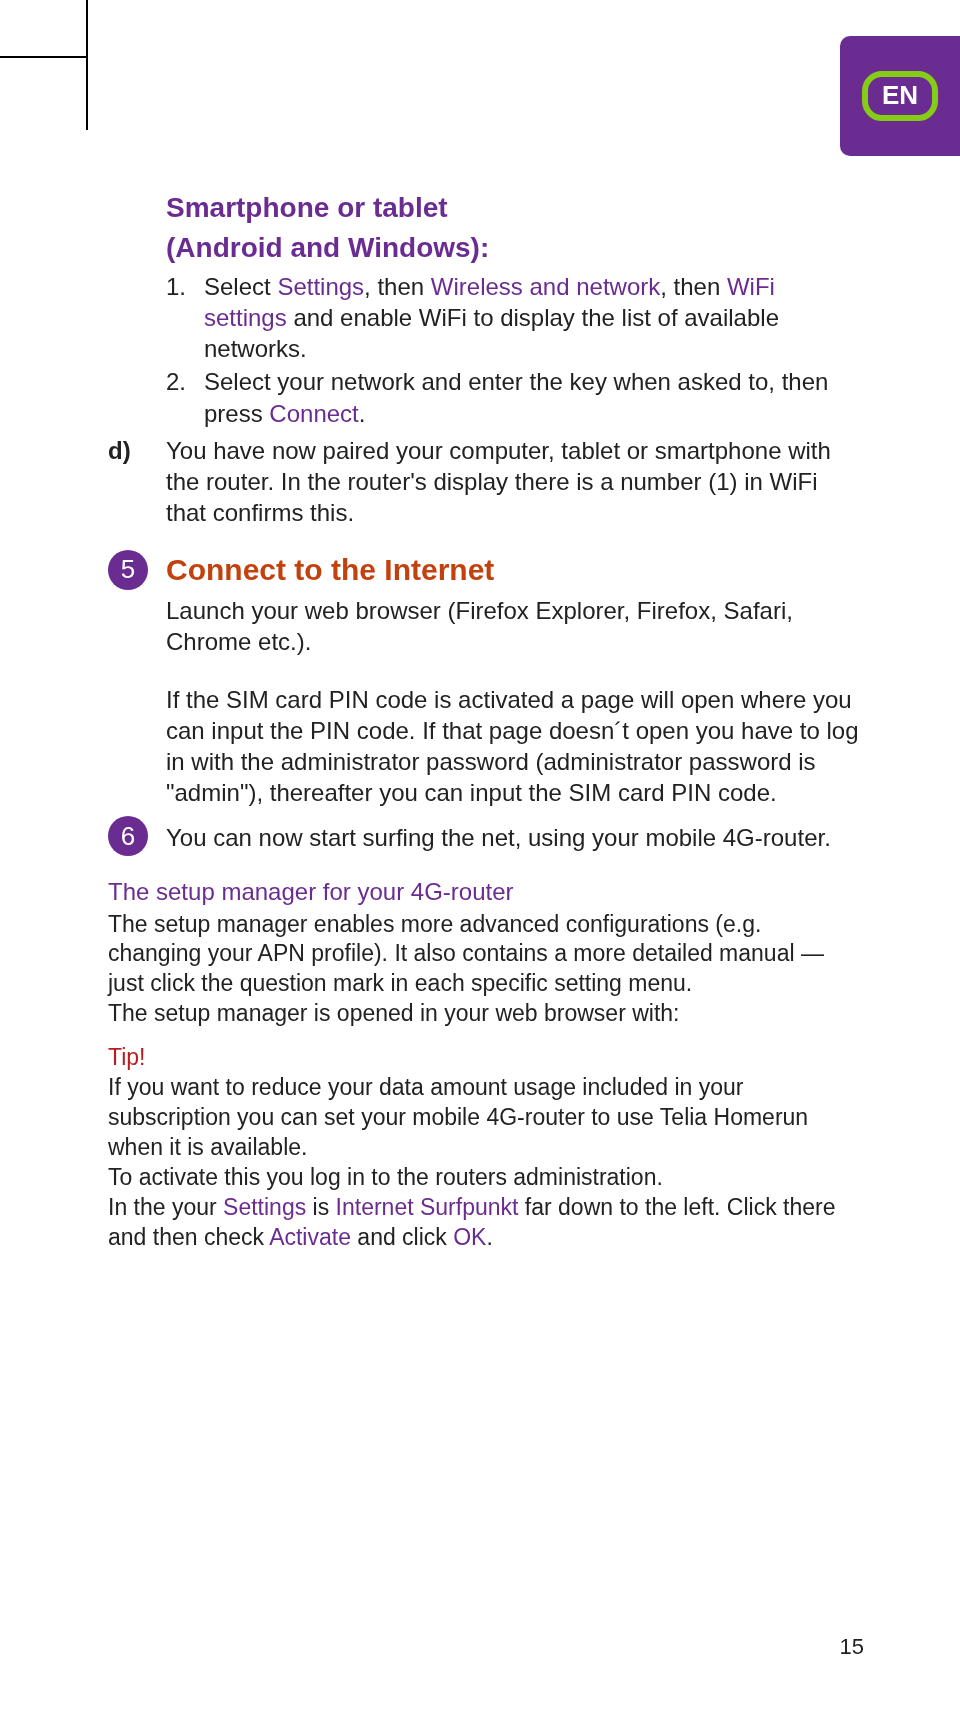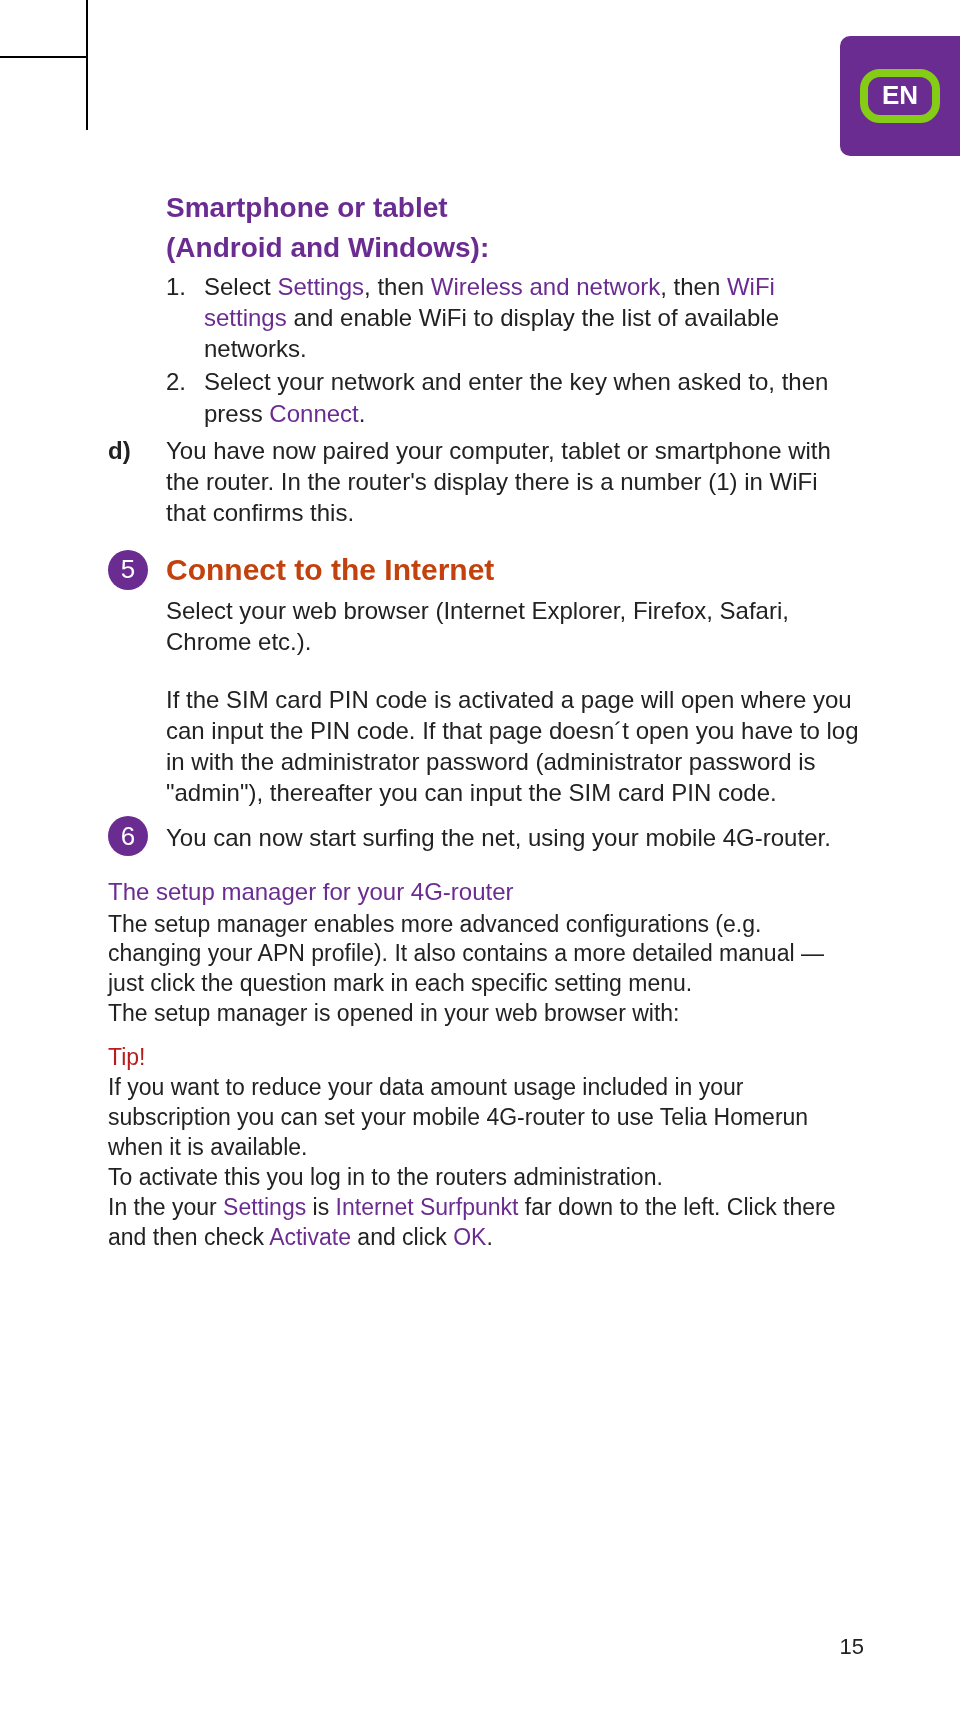--- a/index.html
+++ b/index.html
@@ -34,21 +34,21 @@
     width: 120px;
     height: 120px;
     background: #6b2c91;
     border-top-left-radius: 10px;
     border-bottom-left-radius: 10px;
     display: flex;
     align-items: center;
     justify-content: center;
   }
   .lang-badge {
-    border: 8px solid #84cc16;
+    border: 6px solid #84cc16;
     border-radius: 20px;
     padding: 2px 14px;
     color: #fff;
     font-weight: bold;
     font-size: 26px;
   }
   .page {
     position: absolute;
     top: 190px;
     left: 108px;
@@ -163,21 +163,21 @@
 
   <div class="d-row">
     <div class="d-marker">d)</div>
     <div class="d-body">You have now paired your computer, tablet or smartphone with the router. In the router's display there is a number (1) in WiFi that confirms this.</div>
   </div>
 
   <div class="step-row">
     <div class="step-circle">5</div>
     <div style="flex:1">
       <div class="step-title">Connect to the Internet</div>
-      <div class="para">Select your web browser (Internet Explorer, Firefox, Safari, Chrome etc.).</div>
+      <div class="para">Launch your web browser (Firefox Explorer, Firefox, Safari, Chrome etc.).</div>
       <div class="para" style="margin-top:26px">If the SIM card PIN code is activated a page will open where you can input the PIN code. If that page doesn´t open you have to log in with the administrator password (administrator password is "admin"), thereafter you can input the SIM card PIN code.</div>
     </div>
   </div>
 
   <div class="step-row" style="margin-top:8px">
     <div class="step-circle">6</div>
     <div style="flex:1">
       <div class="para">You can now start surfing the net, using your mobile 4G-router.</div>
     </div>
   </div>

